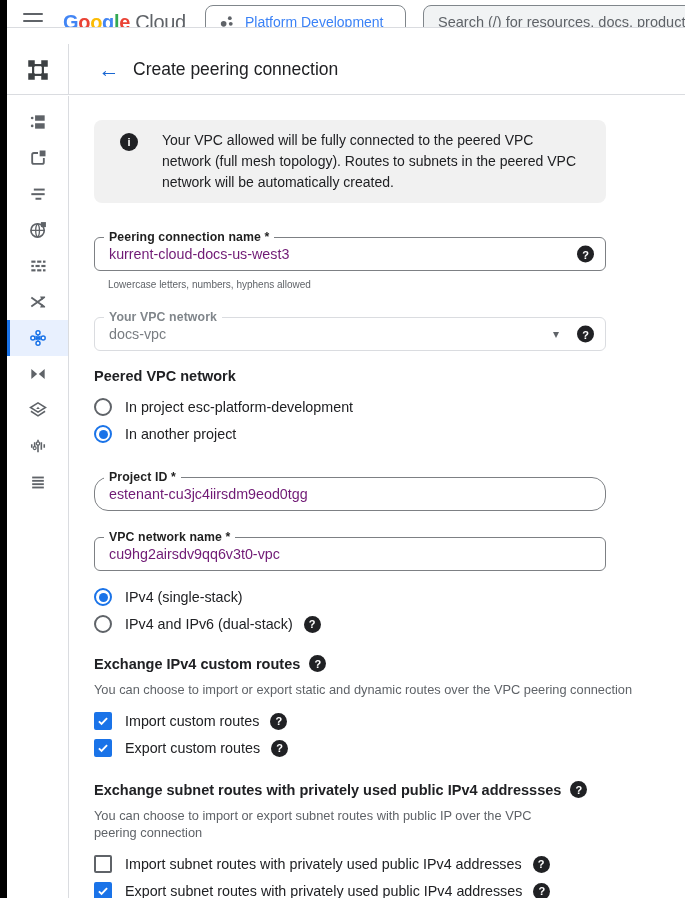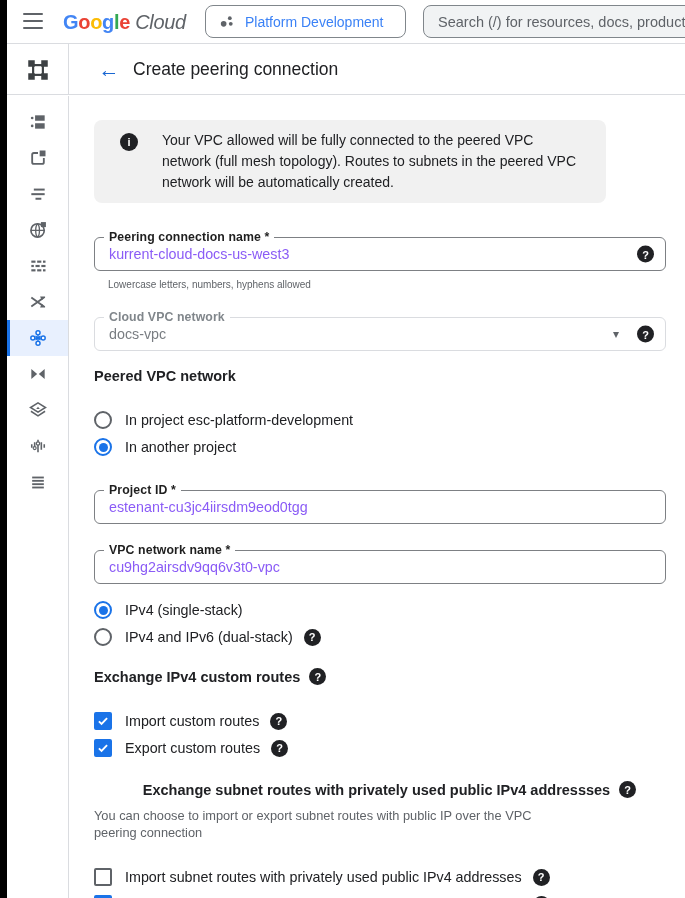--- a/index.html
+++ b/index.html
@@ -2,26 +2,26 @@
 <html><head>
 <meta charset="utf-8">
 <style>
   * { margin:0; padding:0; box-sizing:border-box; }
   html,body { width:685px; height:898px; }
   body { font-family:"Liberation Sans", sans-serif; background:#fff; color:#202124; position:relative; overflow:hidden; }
 
   .black-edge { position:absolute; left:0; top:0; width:7px; height:898px; background:#000; z-index:50; }
 
   
-  .topbar { position:absolute; left:7px; top:0; right:0; height:44px; background:#fff; border-bottom:1px solid #dadce0; overflow:hidden; }
+  .topbar { position:absolute; left:7px; top:0; right:0; height:28px; background:#fff; border-bottom:1px solid #dadce0; overflow:hidden; }
   .hamburger { position:absolute; left:16px; top:13px; width:20px; height:16px; display:flex; flex-direction:column; justify-content:space-between; cursor:pointer; background:none; border:none; }
   .hamburger span { display:block; height:2px; background:#5f6368; border-radius:1px; }
   .logo { position:absolute; left:56px; top:0; height:44px; display:flex; align-items:center; font-size:20px; letter-spacing:-0.3px; }
   .logo .g-word { font-weight:600; }
-  .logo .cloud-word { color:#5f6368; font-weight:400; margin-left:5px;font-style:italic; }
+  .logo .cloud-word { color:#5f6368; font-weight:400; margin-left:5px; }
   .project-btn { position:absolute; left:198px; top:5px; height:33px; width:201px; background:#fff; border:1px solid #80868b; border-radius:8px; display:flex; align-items:center; padding:0 12px; font-size:14px; color:#3b82f6; cursor:pointer; font-family:inherit; }
   .project-btn svg { margin-right:10px; flex:0 0 auto; }
   .searchbox { position:absolute; left:416px; top:5px; height:33px; width:420px; background:#f1f3f4; border:1px solid #80868b; border-radius:8px; display:flex; align-items:center; padding:0 14px; font-size:14.5px; color:#5f6368; white-space:nowrap; overflow:hidden; cursor:text; }
 
   
   .header2 { position:absolute; left:7px; top:44px; right:0; height:51px; background:#fff; border-bottom:1px solid #dadce0; }
   .product-cell { position:absolute; left:0; top:0; width:62px; height:51px; border-right:1px solid #dadce0; display:flex; align-items:center; justify-content:center; }
   .back-btn { position:absolute; left:84px; top:0; height:51px; width:36px; background:none; border:none; color:#1967d2; font-size:21px; cursor:pointer; display:flex; align-items:center; justify-content:center; font-family:inherit; }
   .page-title { position:absolute; left:126px; top:0; height:51px; display:flex; align-items:center; font-size:17.5px; font-weight:400; color:#202124; }
 
@@ -32,23 +32,23 @@
   .side-item.sel { background:#e8f0fe; }
   .side-item.sel::before { content:""; position:absolute; left:0; top:0; bottom:0; width:3px; background:#1a73e8; }
 
   
   .content { position:absolute; left:70px; top:96px; right:0; bottom:0; background:#fff; padding:24px 0 0 24px; overflow:hidden; }
 
   .infobox { width:512px; background:#f1f1f1; border-radius:8px; display:flex; padding:10px 20px 10px 26px; }
   .info-icon { flex:0 0 18px; width:18px; height:18px; border-radius:50%; background:#202124; color:#fff; font-size:11px; font-weight:700; display:flex; align-items:center; justify-content:center; margin-top:3px; font-style:normal; }
   .infobox p { margin-left:24px; font-size:14px; line-height:21px; color:#202124; max-width:430px; }
 
-  .field { position:relative; width:572px; height:34px; border:1px solid #7d8084; border-radius:6px; background:#fff; cursor:text; }
+  .field { position:relative; width:512px; height:34px; border:1px solid #7d8084; border-radius:6px; background:#fff; cursor:text; }
   .field .flabel { position:absolute; top:-8px; left:9px; background:#fff; padding:0 5px; font-size:12.3px; font-weight:700; color:#1f1f1f; letter-spacing:.1px; line-height:14px; }
-  .field .fvalue { position:absolute; left:14px; top:50%; transform:translateY(-50%); font-size:14.3px; color:#8b5cf6; }
+  .field .fvalue { position:absolute; left:14px; top:50%; transform:translateY(-50%); font-size:14.3px; color:#701a75; }
   .field .help { position:absolute; right:11px; top:50%; transform:translateY(-50%); }
   .field.disabled { border-color:#dadce0; cursor:default; }
   .field.disabled .flabel { color:#80868b; }
   .field.disabled .fvalue { color:#797d82; }
   .field .caret { position:absolute; right:46px; top:50%; transform:translateY(-50%); color:#5f6368; font-size:12px; }
 
   .helper-text { margin:8px 0 0 14px; font-size:10px; color:#5f6368; }
 
   .help { display:inline-flex; width:17px; height:17px; border-radius:50%; background:#202124; color:#fff; font-size:11px; font-weight:700; align-items:center; justify-content:center; flex:0 0 auto; cursor:pointer; }
 
@@ -68,28 +68,28 @@
   .checkbox.on { background:#1a73e8; border-color:#1a73e8; }
   .checkbox.on svg { display:block; }
 
   .section-desc { font-size:12.8px; color:#5f6368; line-height:17px; }
   .nowrap { white-space:nowrap; }
 
   
   .mt-f1 { margin-top:34px; }
   .mt-f2 { margin-top:27px; }
   .mt-heading { margin-top:17px; }
-  .mt-row1 { margin-top:24px; }
+  .mt-row1 { margin-top:11px; }
   .mt-row2 { margin-top:3px; }
-  .mt-f3 { margin-top:31px; }
+  .mt-f3 { margin-top:31px;border-radius:14px; }
   .mt-f4 { margin-top:26px; }
   .mt-stack1 { margin-top:14px; }
   .mt-sec { margin-top:19px; }
   .mt-desc { margin-top:9px; }
-  .mt-sec2 { margin-top:21px;justify-content:center; }
+  .mt-sec2 { margin-top:21px; }
 </style>
 </head>
 <body>
 
 <div class="black-edge"></div>
 
 <header class="topbar">
   <button class="hamburger">
       <span></span>
       <span></span>
@@ -224,21 +224,21 @@
   </div>
 
   <div class="field mt-f1">
     <span class="flabel">Peering connection name *</span>
     <span class="fvalue">kurrent-cloud-docs-us-west3</span>
     <span class="help">?</span>
   </div>
   <div class="helper-text">Lowercase letters, numbers, hyphens allowed</div>
 
   <div class="field disabled mt-f2">
-    <span class="flabel">Cloud VPC network</span>
+    <span class="flabel">Your VPC network</span>
     <span class="fvalue">docs-vpc</span>
     <span class="caret">▾</span>
     <span class="help">?</span>
   </div>
 
   <h2 class="group-heading mt-heading">Peered VPC network</h2>
   <div class="opt-row mt-row1">
     <span class="radio"></span>
     <span class="opt-label">In project esc-platform-development</span>
   </div>
@@ -264,20 +264,21 @@
   <div class="opt-row mt-row2">
     <span class="radio"></span>
     <span class="opt-label">IPv4 and IPv6 (dual-stack)</span>
     <span class="help">?</span>
   </div>
 
   <h2 class="group-heading mt-sec">
     <span>Exchange IPv4 custom routes</span>
     <span class="help">?</span>
   </h2>
+  <p class="section-desc nowrap mt-desc">You can choose to import or export static and dynamic routes over the VPC peering connection</p>
   <div class="opt-row mt-row1">
     <span class="checkbox on">
         <svg width="14" height="14" viewBox="0 0 24 24">
           <path d="M5 12.5l4.5 4.5L19 7" stroke="#fff" stroke-width="3.2" fill="none"></path>
         </svg>
       </span>
     <span class="opt-label">Import custom routes</span>
     <span class="help">?</span>
   </div>
   <div class="opt-row mt-row2">

